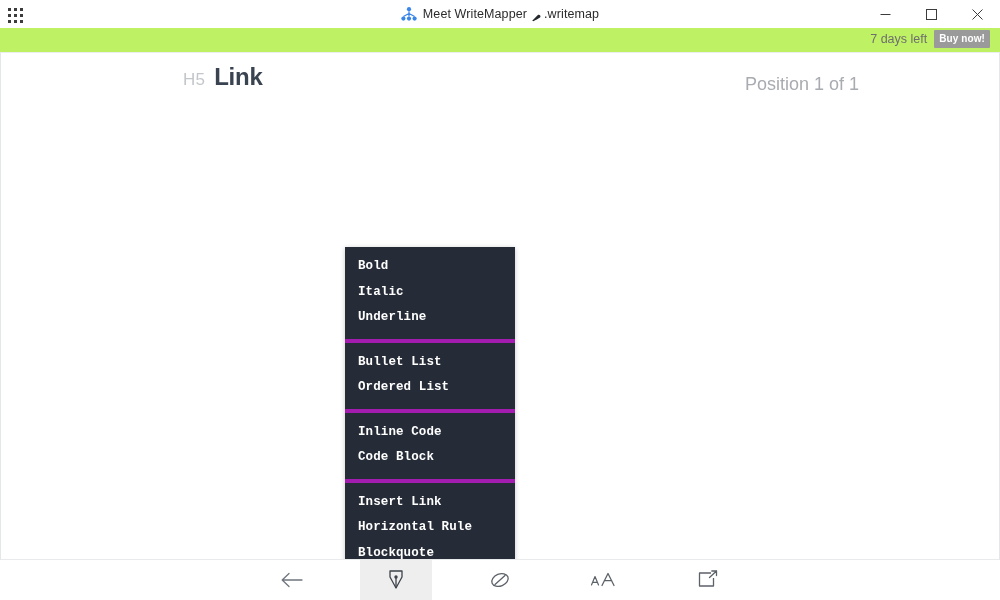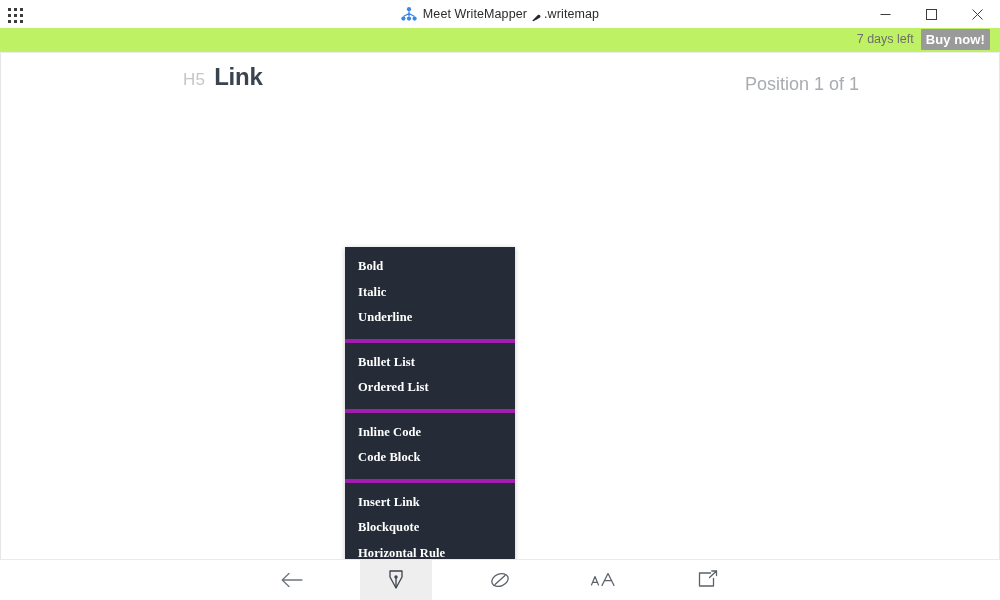--- a/index.html
+++ b/index.html
@@ -110,21 +110,21 @@
   .trial-text {
     font-size: 12.5px;
     color: #6e6e6e;
     line-height: 1;
     margin-left: 44px;
   }
   .buy-btn {
     display: inline-block;
     background: #9a9a9a;
     color: #ffffff;
-    font-size: 13px;
+    font-size: 10px;
     font-weight: bold;
     line-height: 1;
     padding: 4px 5px 4px 5px;
     border: none;
     border-radius: 1px;
     cursor: default;
     letter-spacing: .1px;
   }
 
   
@@ -189,21 +189,21 @@
   .menu-group { padding: 7px 0 8px 0; }
   .menu-group + .menu-group { border-top: 4px solid #a21caf; }
 
   .menu-item {
     display: block;
     width: 100%;
     text-align: left;
     background: transparent;
     border: none;
     color: #ffffff;
-    font-family: Liberation Serif, serif;
+    font-family: Liberation Mono, monospace;
     font-size: 12.5px;
     font-weight: bold;
     line-height: 1;
     padding: 6px 0 7px 13px;
     cursor: default;
     letter-spacing: .1px;
   }
 
   
   .toolbar {
@@ -315,22 +315,22 @@
         <button class="menu-item">Ordered List</button>
       </div>
 
       <div class="menu-group">
         <button class="menu-item">Inline Code</button>
         <button class="menu-item">Code Block</button>
       </div>
 
       <div class="menu-group">
         <button class="menu-item">Insert Link</button>
+        <button class="menu-item">Horizontal Rule</button>
         <button class="menu-item">Blockquote</button>
-        <button class="menu-item">Horizontal Rule</button>
       </div>
 
     </div>
   </div>
 
   <div class="toolbar">
 
     <button class="tool-btn">
       <svg width="24" height="18" viewBox="0 0 24 18">
         <path d="M22 9 H2.5 M9 2.5 L2.2 9 L9 15.5" fill="none" stroke="#6f757d" stroke-width="1.3" stroke-linecap="round" stroke-linejoin="round"></path>

